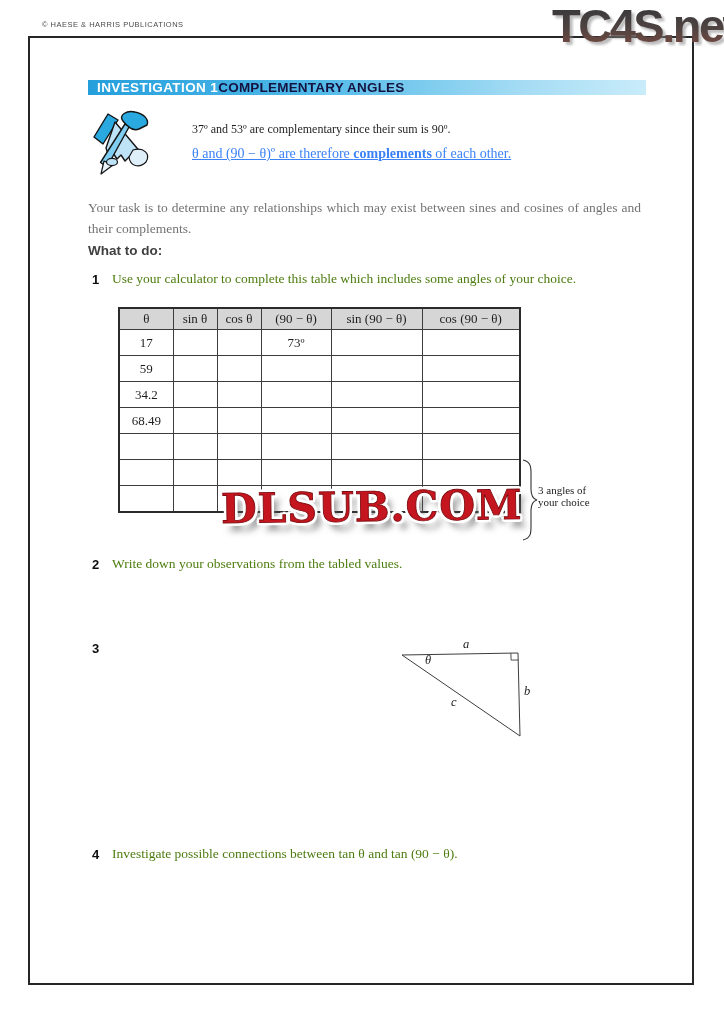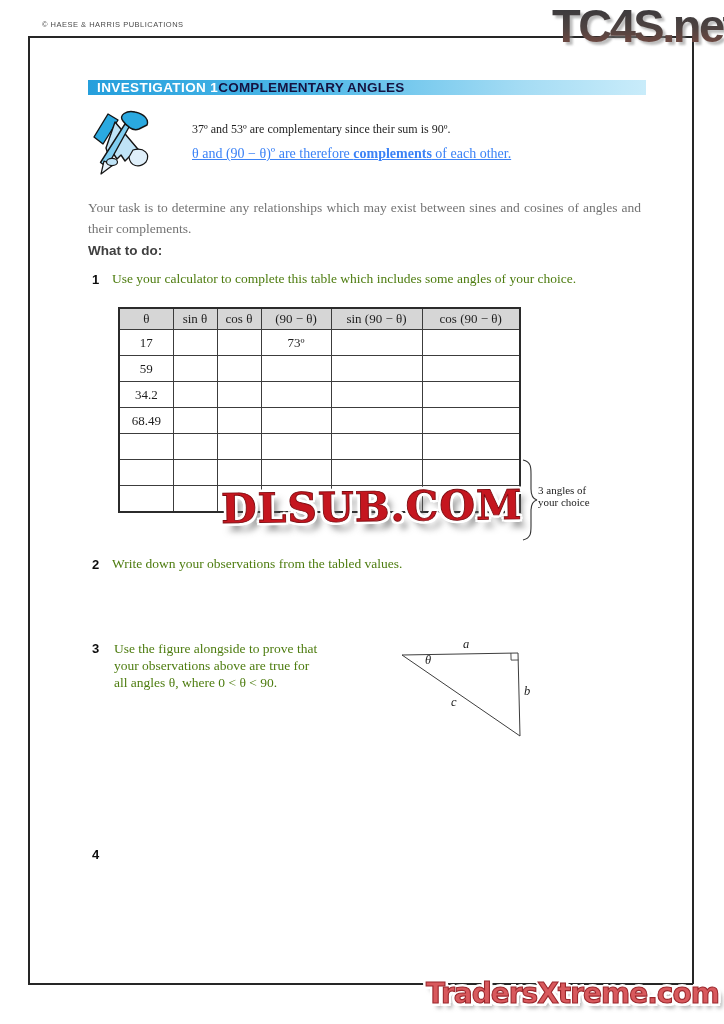--- a/index.html
+++ b/index.html
@@ -237,34 +237,29 @@
     <div>3 angles of</div>
     <div>your choice</div>
   </div>
 
   <div class="wm-dlsub">DLSUB.COM</div>
 
   <div class="item-number" style="left:92px; top:557px;">2</div>
   <div class="item-text" style="left:112px; top:556px; width:520px;">Write down your observations from the tabled values.</div>
 
   <div class="item-number" style="left:92px; top:641px;">3</div>
-  <div class="item-text" style="left:114px; top:640px; width:250px;">
-    <div class="ln">Use the figure alongside to prove that</div>
-    <div class="ln">your observations above are true for</div>
-    <div class="ln">all angles θ, where 0 &lt; θ &lt; 90.</div>
-  </div>
 
   <div class="figure-svg">
     <svg width="142" height="112" viewBox="0 0 142 112">
       <path d="M8 22 L124 20 L126 103 Z" fill="none" stroke="#3d3d3d" stroke-width="1"></path>
       <path d="M116.9 20.1 L117.1 27.1 L124.3 27" fill="none" stroke="#3d3d3d" stroke-width="0.9"></path>
       <text class="fig-label" x="69" y="15">a</text>
       <text class="fig-label" x="31" y="31">θ</text>
       <text class="fig-label" x="130" y="62">b</text>
       <text class="fig-label" x="57" y="73">c</text>
     </svg>
   </div>
 
   <div class="item-number" style="left:92px; top:847px;">4</div>
-
-  <div class="wm-traders">TradersXtreme.com</div>
+  <div class="item-text" style="left:112px; top:846px; width:520px;">Investigate possible connections between tan θ and tan (90 − θ).</div>
+
 
 </div>
 
 </body></html>

